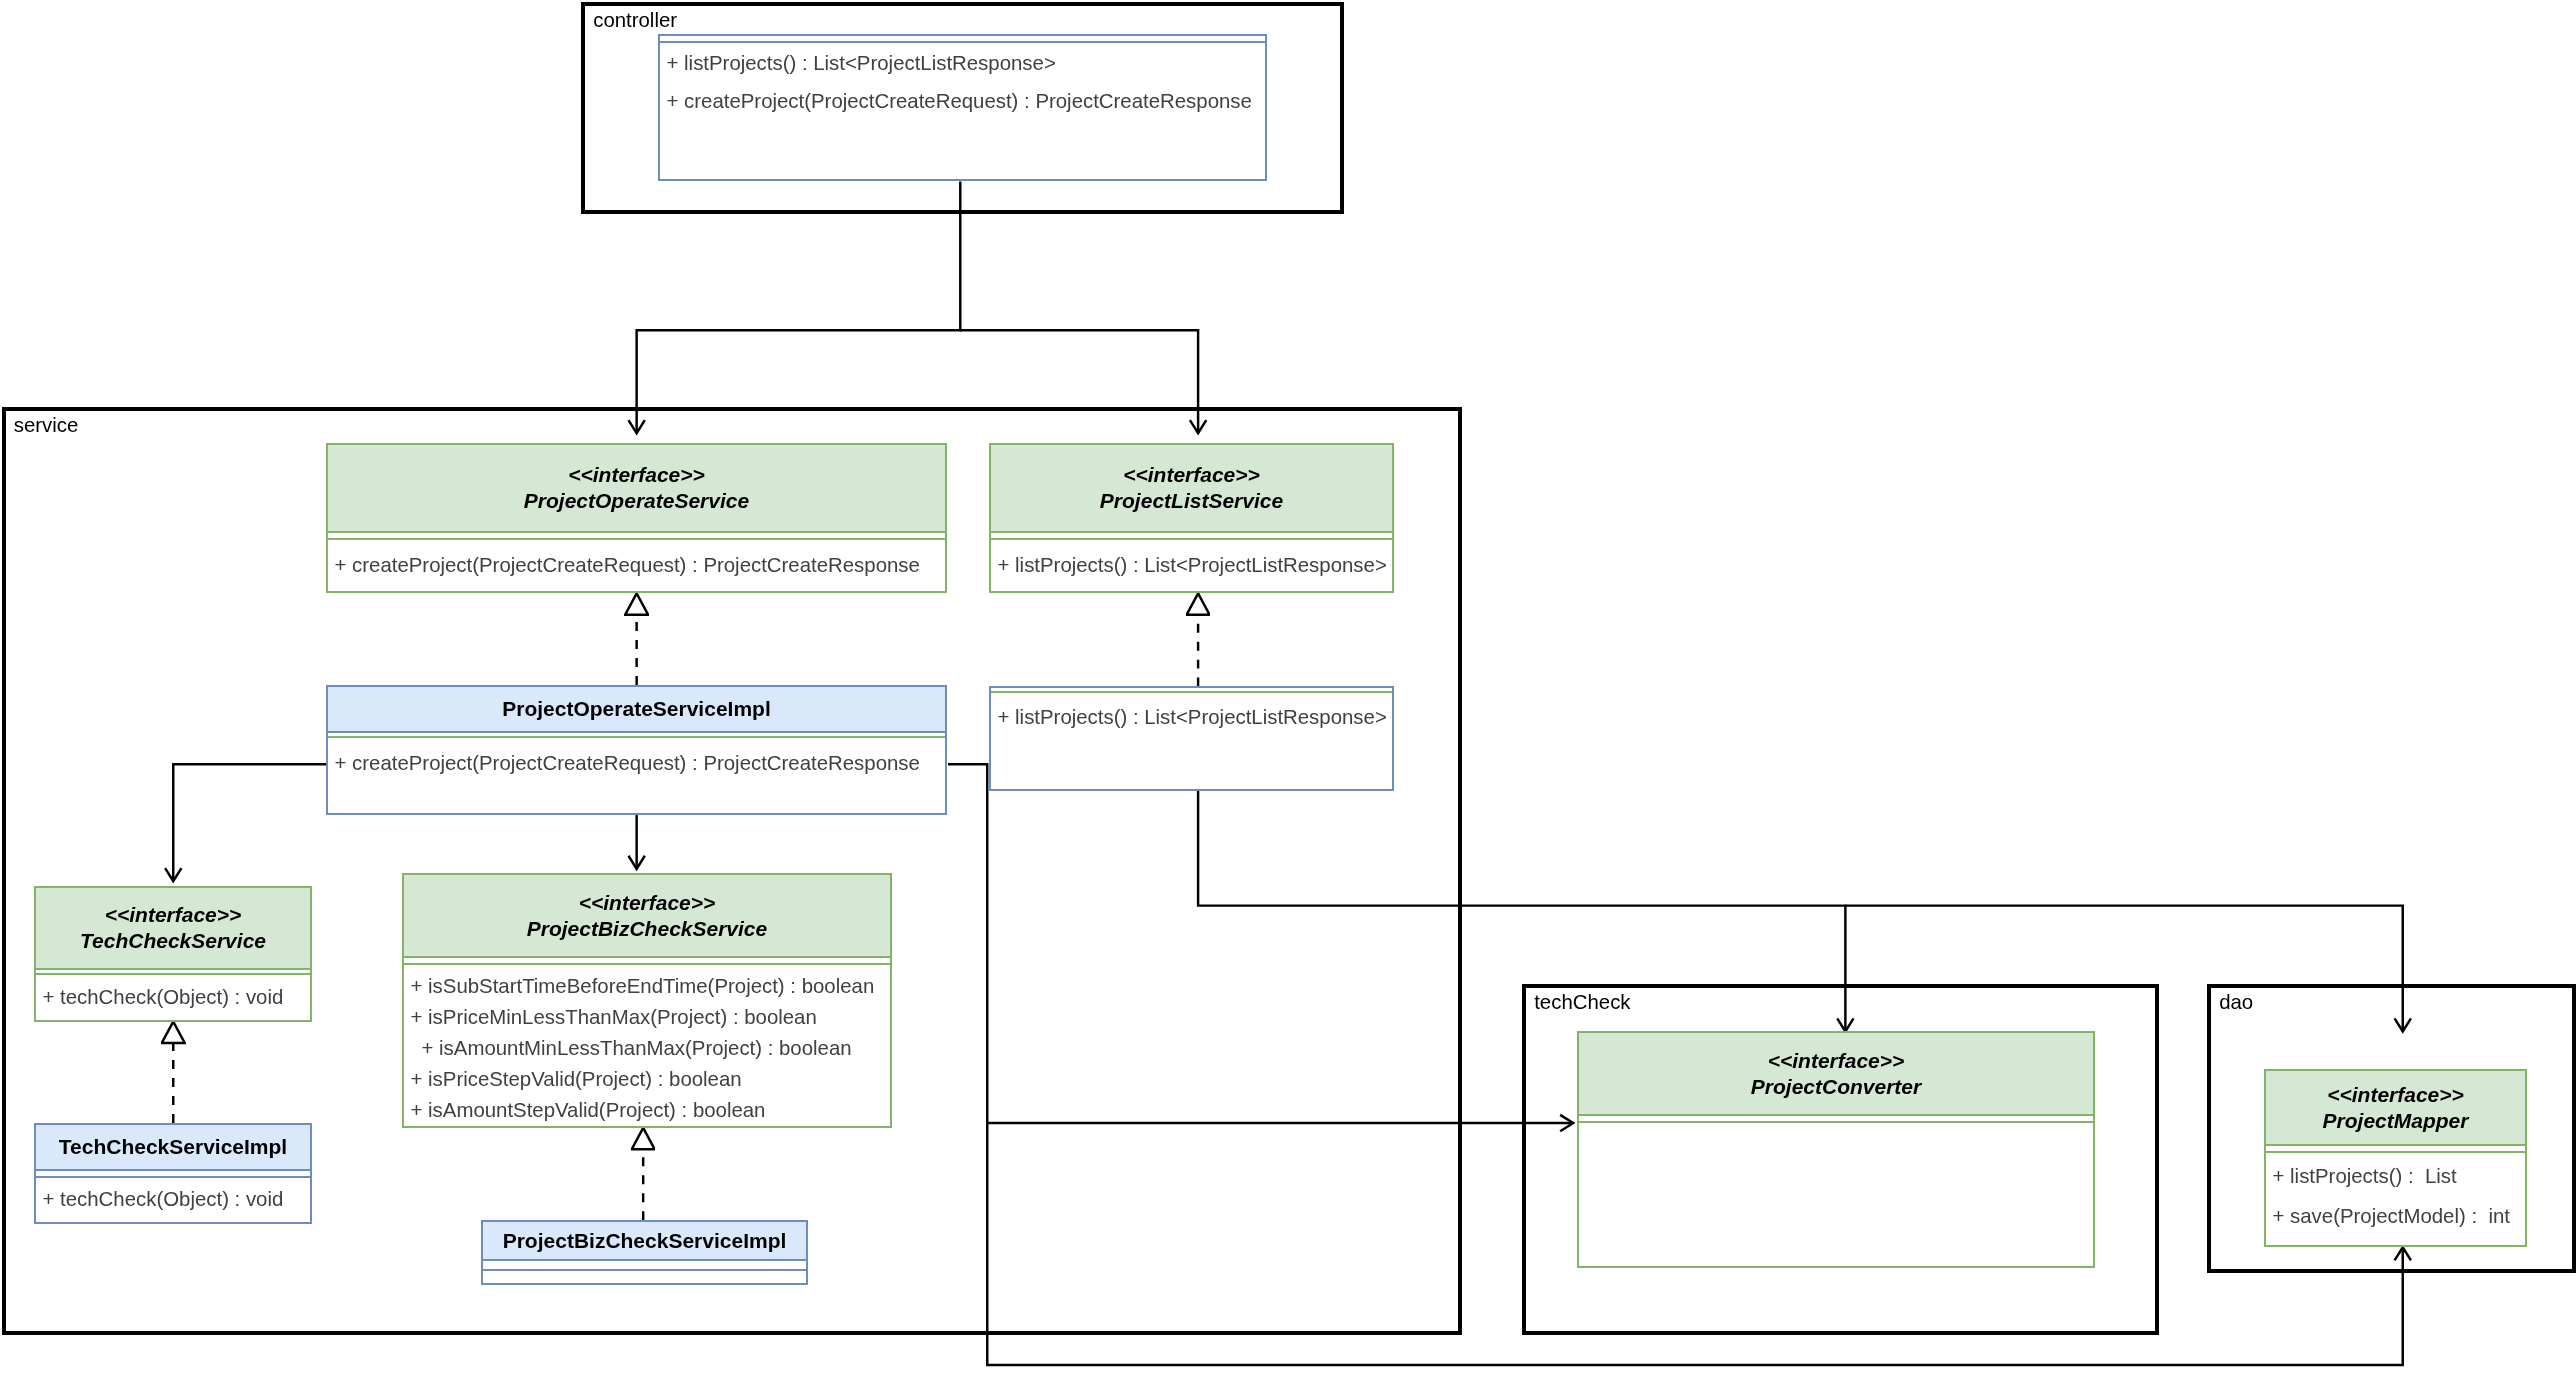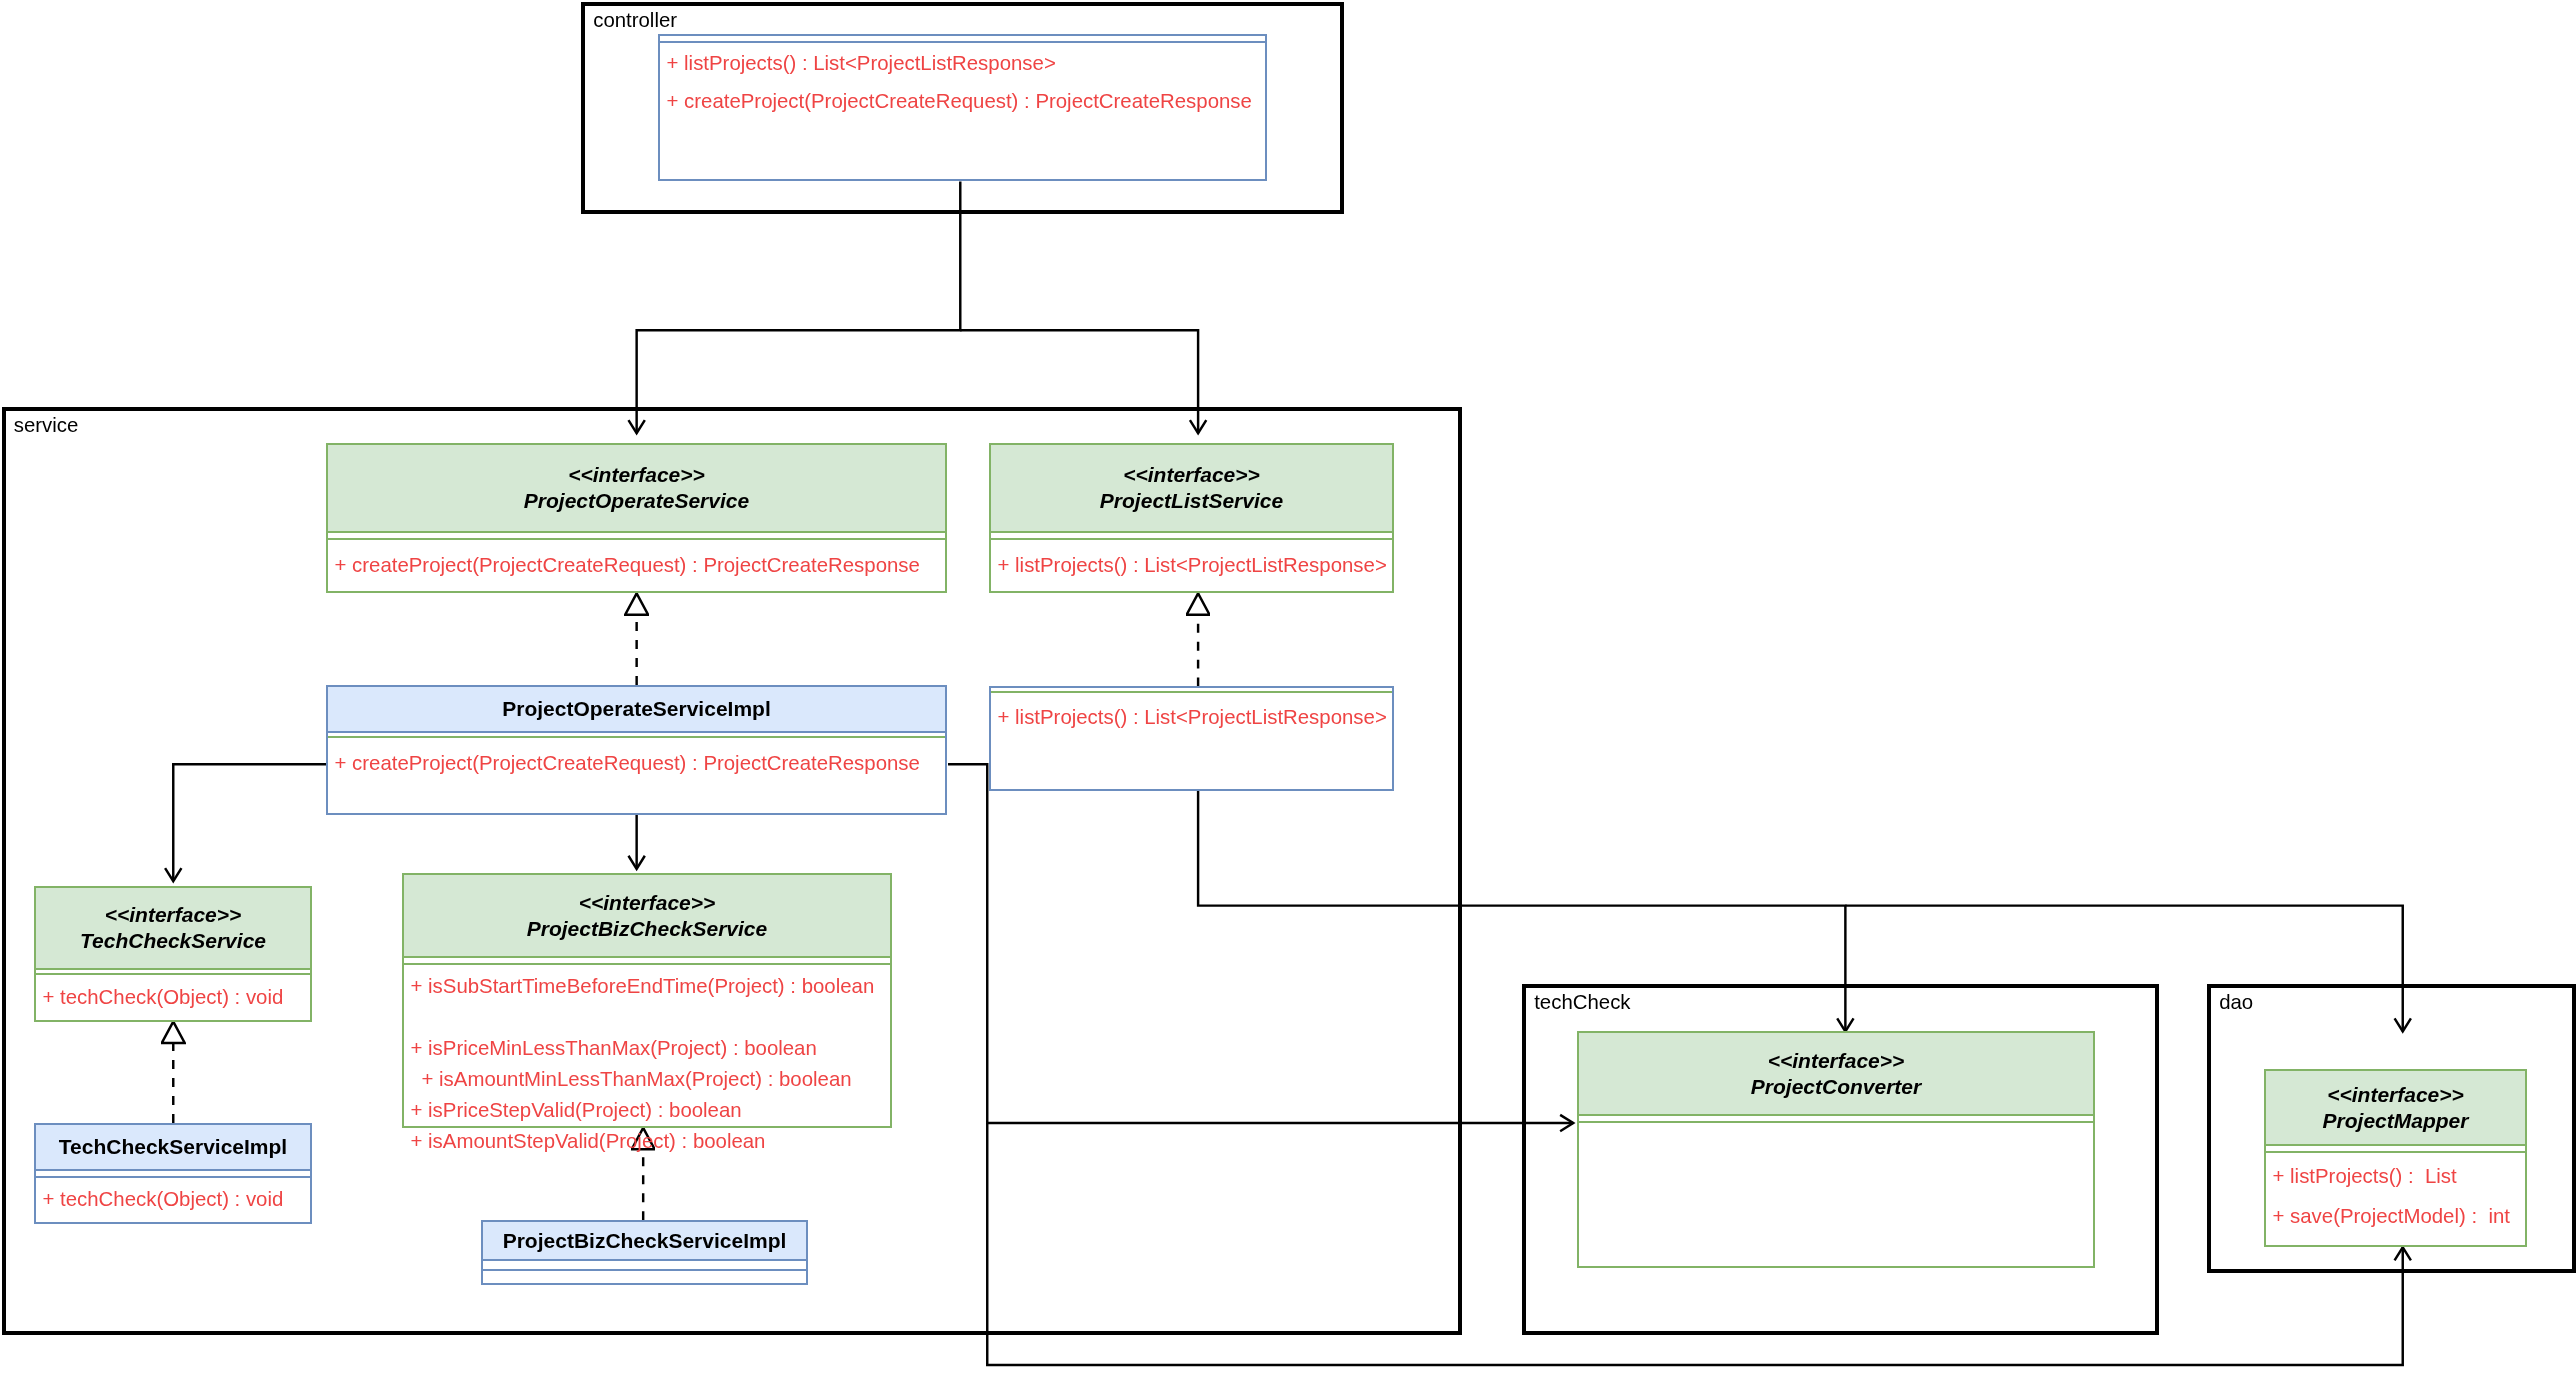--- a/index.html
+++ b/index.html
@@ -69,21 +69,21 @@
   }
   .uml .ops {
     box-sizing: border-box;
     background: #ffffff;
     display: flex;
     flex-direction: column;
     justify-content: center;
   }
   .uml .op {
     font-size: 20.4px;
-    color: #ef4444;
+    color: #404040;
     white-space: pre;
     padding: 0 6.5px;
     line-height: 1.0;
   }
 
   
   .uml.blue {
     border: 2.5px solid #6c8ebf;
   }
   .uml.blue .hdr {
@@ -246,21 +246,21 @@
   </div>
 
   <div class="uml green" style="left:402px; top:873px; width:490px; height:255px;">
     <div class="hdr" style="height:83px;">
       <span class="stereo">&lt;&lt;interface&gt;&gt;</span>
       <span class="cname">ProjectBizCheckService</span>
     </div>
     <div class="attrs" style="height:6.5px;"></div>
     <div class="ops" style="height:160px; justify-content:flex-start; padding-top:11.4px;">
       <div class="op" style="padding-bottom:10.6px;">+ isSubStartTimeBeforeEndTime(Project) : boolean</div>
-      <div class="op" style="padding-bottom:10.6px;margin-top:31px;">+ isPriceMinLessThanMax(Project) : boolean</div>
+      <div class="op" style="padding-bottom:10.6px;">+ isPriceMinLessThanMax(Project) : boolean</div>
       <div class="op" style="padding-bottom:10.6px;margin-left:11px;">+ isAmountMinLessThanMax(Project) : boolean</div>
       <div class="op" style="padding-bottom:10.6px;">+ isPriceStepValid(Project) : boolean</div>
       <div class="op">+ isAmountStepValid(Project) : boolean</div>
     </div>
   </div>
 
   <div class="uml blue" style="left:481px; top:1220px; width:327px; height:65px;">
     <div class="hdr" style="height:39px;">
       <span class="cname">ProjectBizCheckServiceImpl</span>
     </div>

